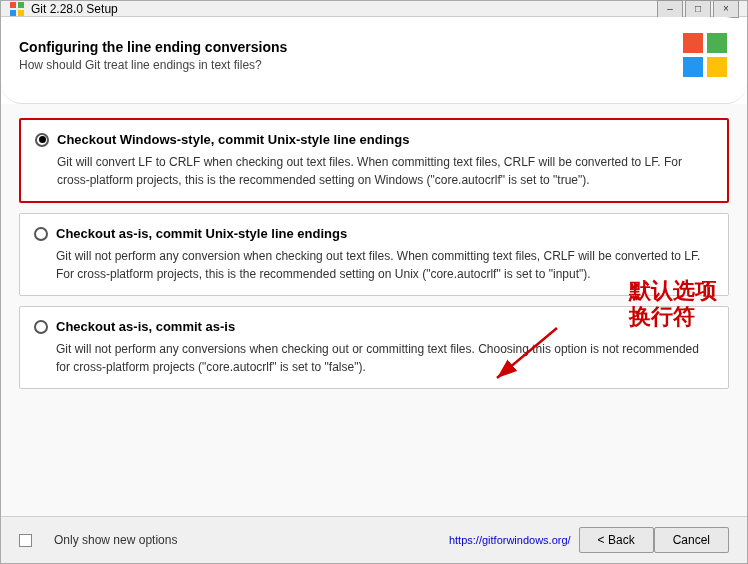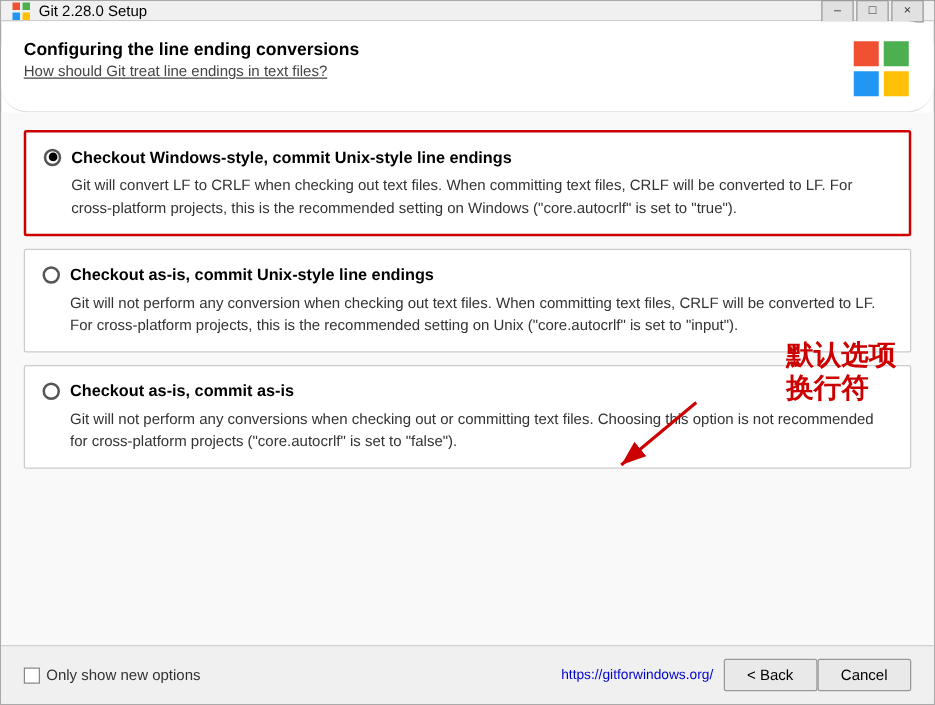--- a/index.html
+++ b/index.html
@@ -54,39 +54,38 @@
       background: #e1e1e1;
       display: flex;
       align-items: center;
       justify-content: center;
       font-size: 10px;
       cursor: pointer;
       color: #333;
     }
 
     .header {
-      padding: 14px 18px 10px 18px;
+      padding: 14px 18px 24px 18px;
       border-bottom: 1px solid #e0e0e0;
       display: flex;
-      align-items: flex-start;
+      align-items: center;
       justify-content: space-between;
       background: #ffffff;
       flex-shrink: 0;
       border-radius: 21px;
     }
     .header-text h2 {
       font-size: 14px;
       font-weight: bold;
       color: #000;
       margin-bottom: 3px;
     }
     .header-text p {
       font-size: 12px;
       color: #444;
-      text-decoration: underline;
     }
     .git-logo {
       width: 48px;
       height: 48px;
       flex-shrink: 0;
     }
 
     .content {
       flex: 1;
       padding: 14px 18px;
@@ -171,21 +170,21 @@
     }
     .footer-left {
       display: flex;
       align-items: center;
       gap: 6px;
       flex: 1;
     }
     .checkbox-wrap {
       display: flex;
       align-items: center;
-      gap: 5px;
+      gap: 22px;
       font-size: 12px;
       color: #333;
     }
     .checkbox-box {
       width: 13px;
       height: 13px;
       border: 1px solid #888;
       background: #fff;
       flex-shrink: 0;
     }

